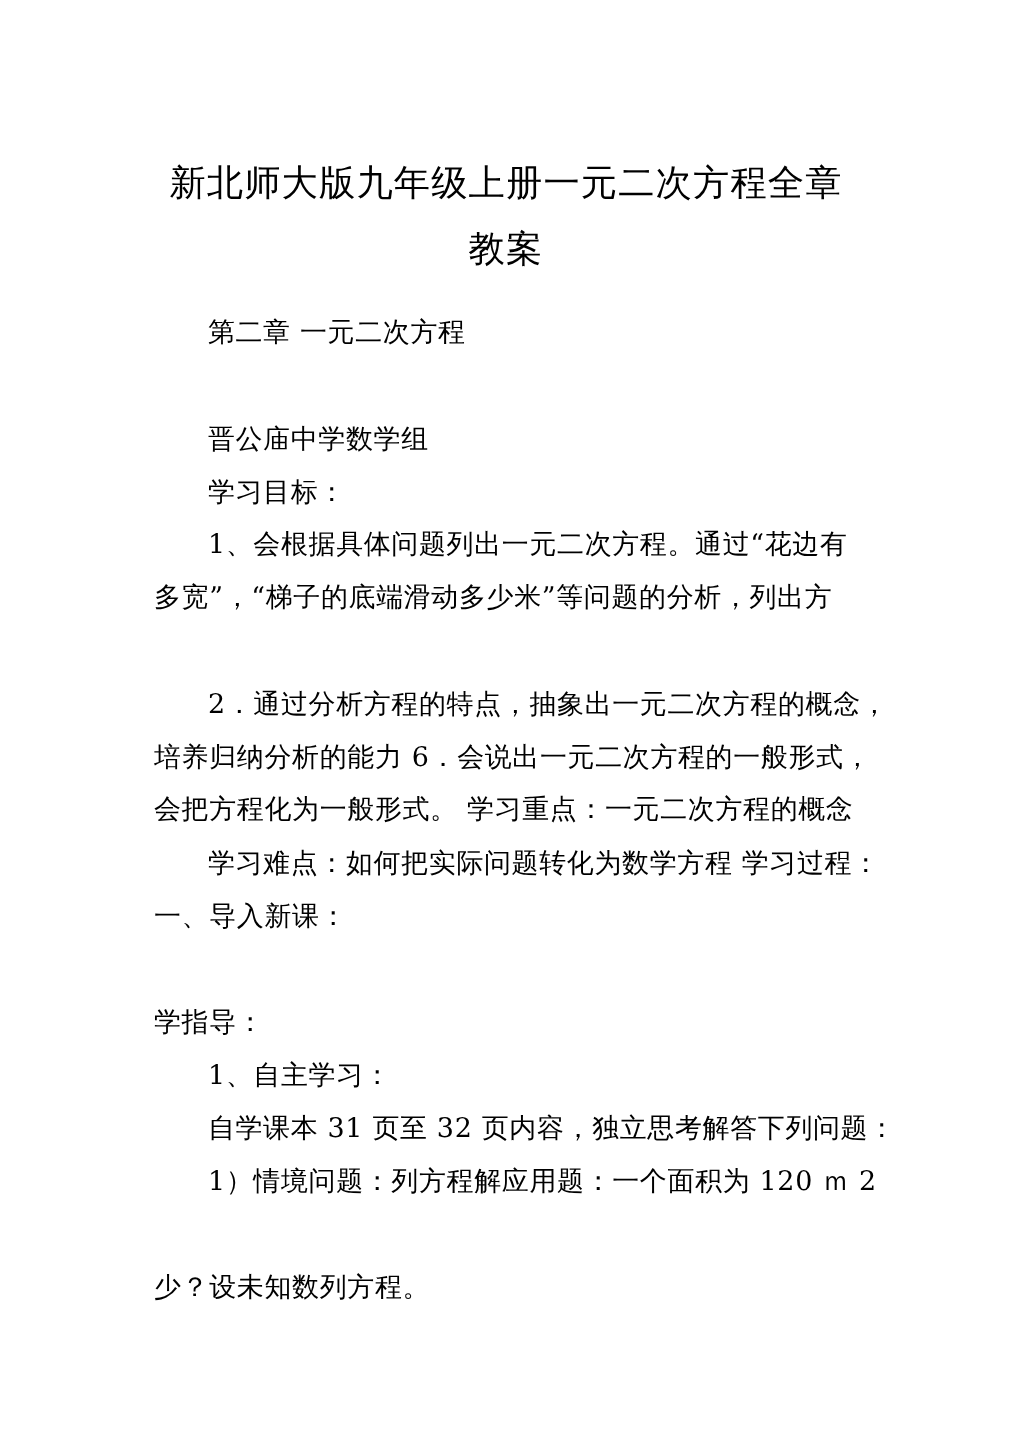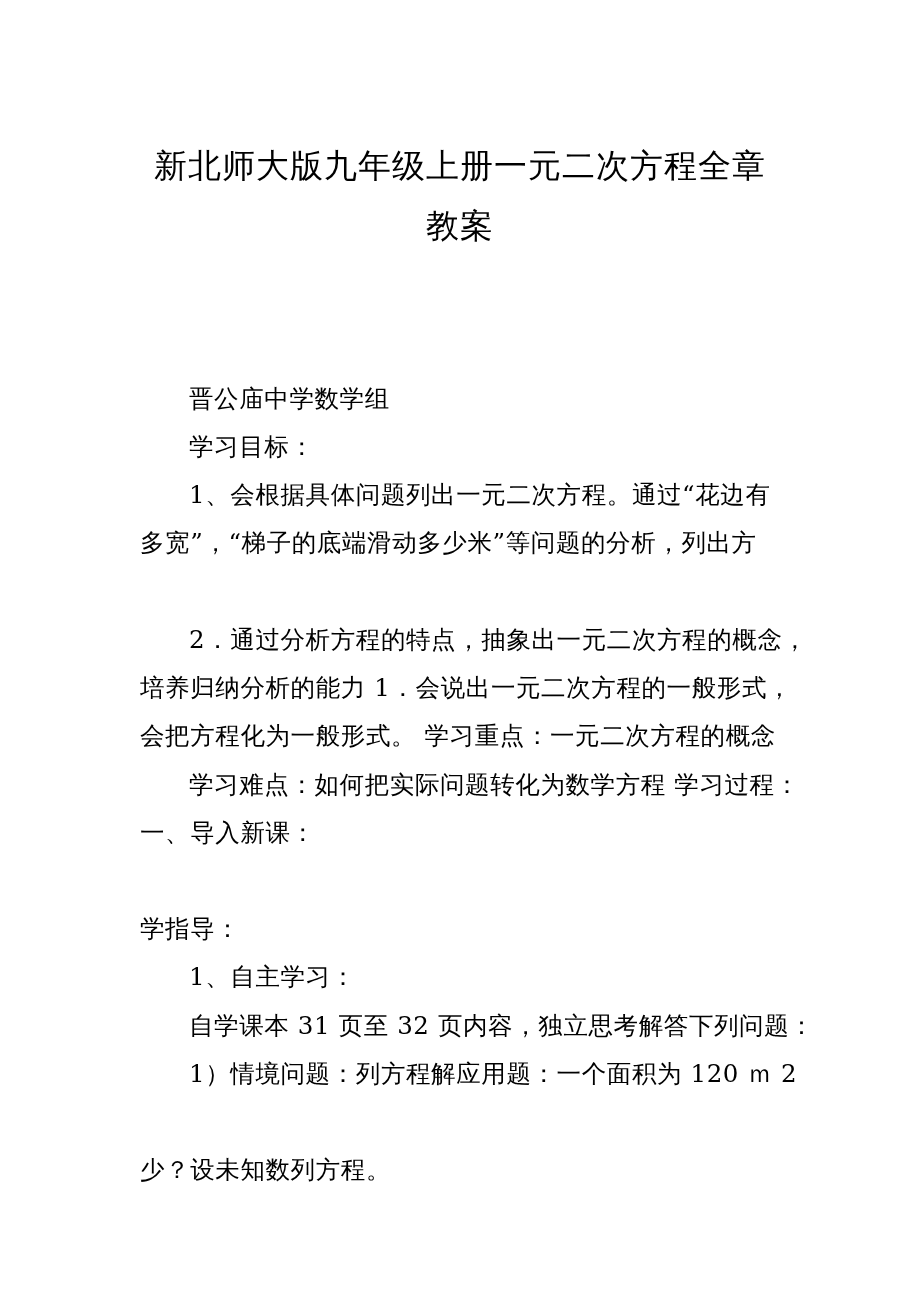--- a/index.html
+++ b/index.html
@@ -46,26 +46,27 @@
     }
     .ind { left: 189px; }
   </style>
 </head>
 <body>
 
 <div class="page">
   <div class="title title-l1">新北师大版九年级上册一元二次方程全章</div>
   <div class="title title-l2">教案</div>
 
+  <div class="line ind" style="top:287px">第二章  一元二次方程</div>
   <div class="line ind" style="top:384px">晋公庙中学数学组</div>
   <div class="line ind" style="top:432px">学习目标：</div>
   <div class="line ind" style="top:480px">1、会根据具体问题列出一元二次方程。通过“花边有</div>
   <div class="line" style="top:528px">多宽”，“梯子的底端滑动多少米”等问题的分析，列出方</div>
   <div class="line ind" style="top:625px">2．通过分析方程的特点，抽象出一元二次方程的概念，</div>
-  <div class="line" style="top:673px">培养归纳分析的能力 1．会说出一元二次方程的一般形式，</div>
+  <div class="line" style="top:673px">培养归纳分析的能力 6．会说出一元二次方程的一般形式，</div>
   <div class="line" style="top:721px">会把方程化为一般形式。 学习重点：一元二次方程的概念</div>
   <div class="line ind" style="top:770px">学习难点：如何把实际问题转化为数学方程 学习过程：</div>
   <div class="line" style="top:818px">一、导入新课：</div>
   <div class="line" style="top:914px">学指导：</div>
   <div class="line ind" style="top:962px">1、自主学习：</div>
   <div class="line ind" style="top:1011px">自学课本 31 页至 32 页内容，独立思考解答下列问题：</div>
   <div class="line ind" style="top:1059px">1）情境问题：列方程解应用题：一个面积为 120 ｍ 2</div>
   <div class="line" style="top:1155px">少？设未知数列方程。</div>
 </div>
 

